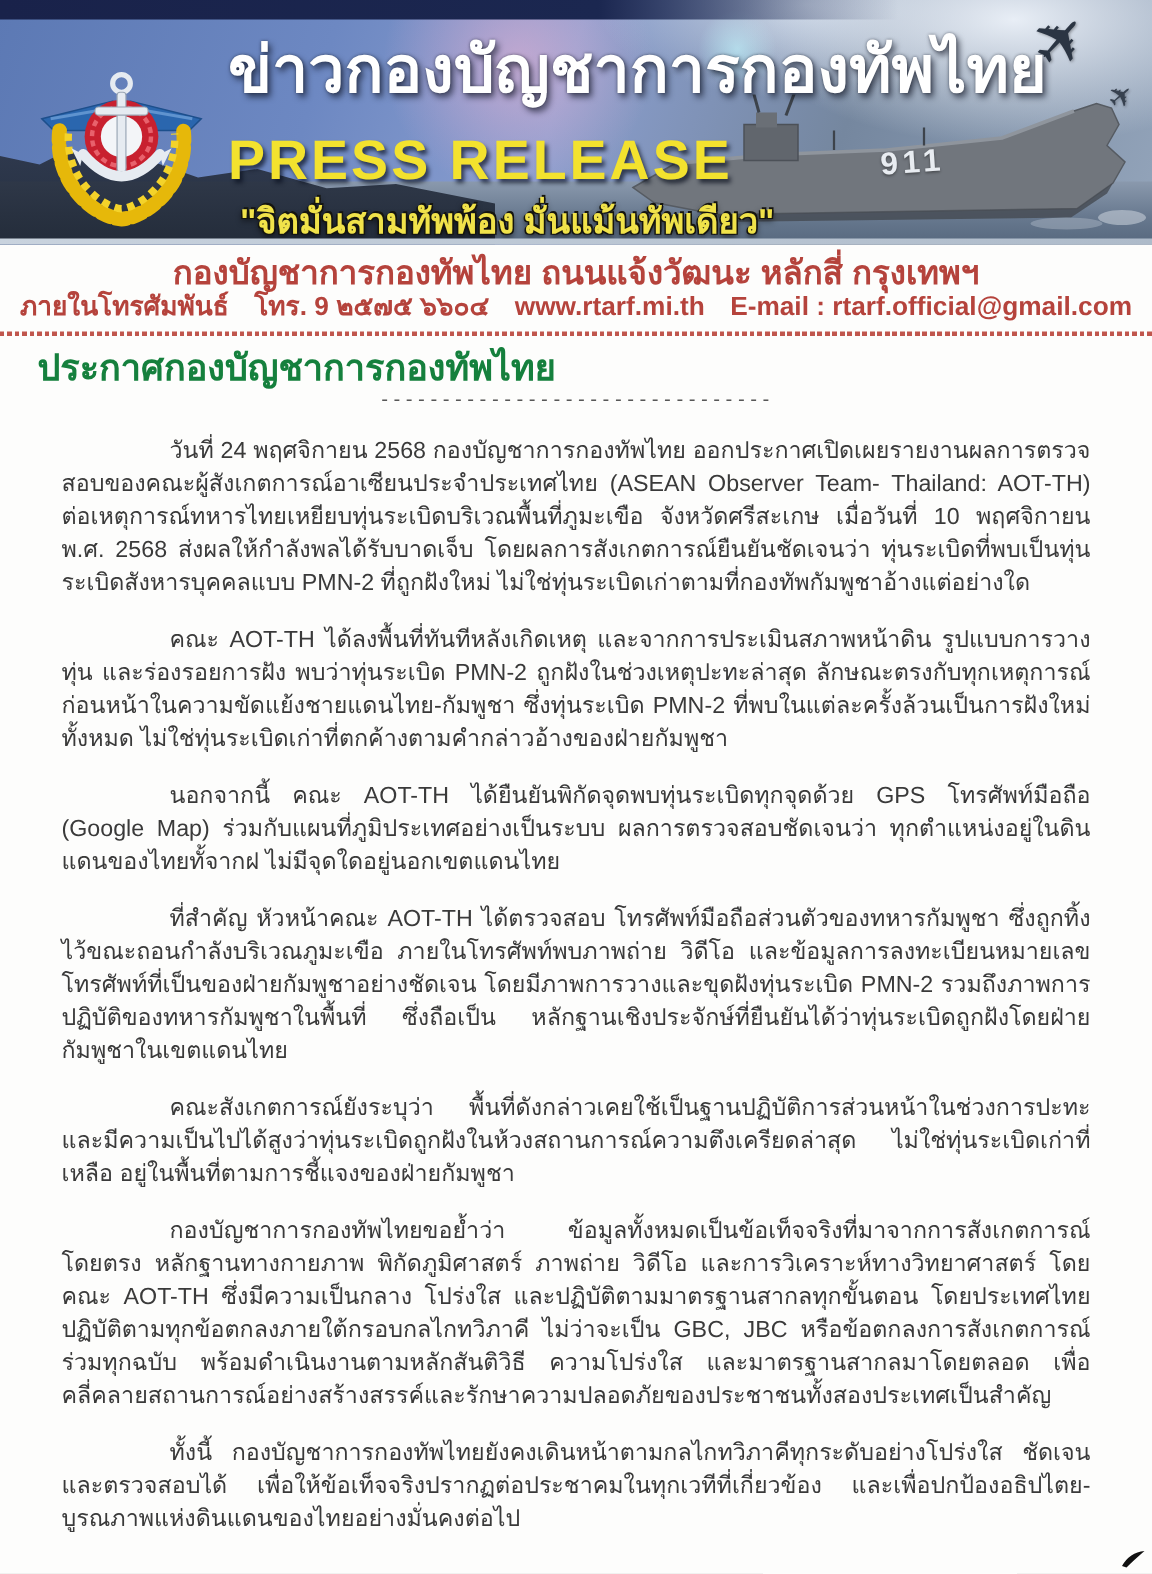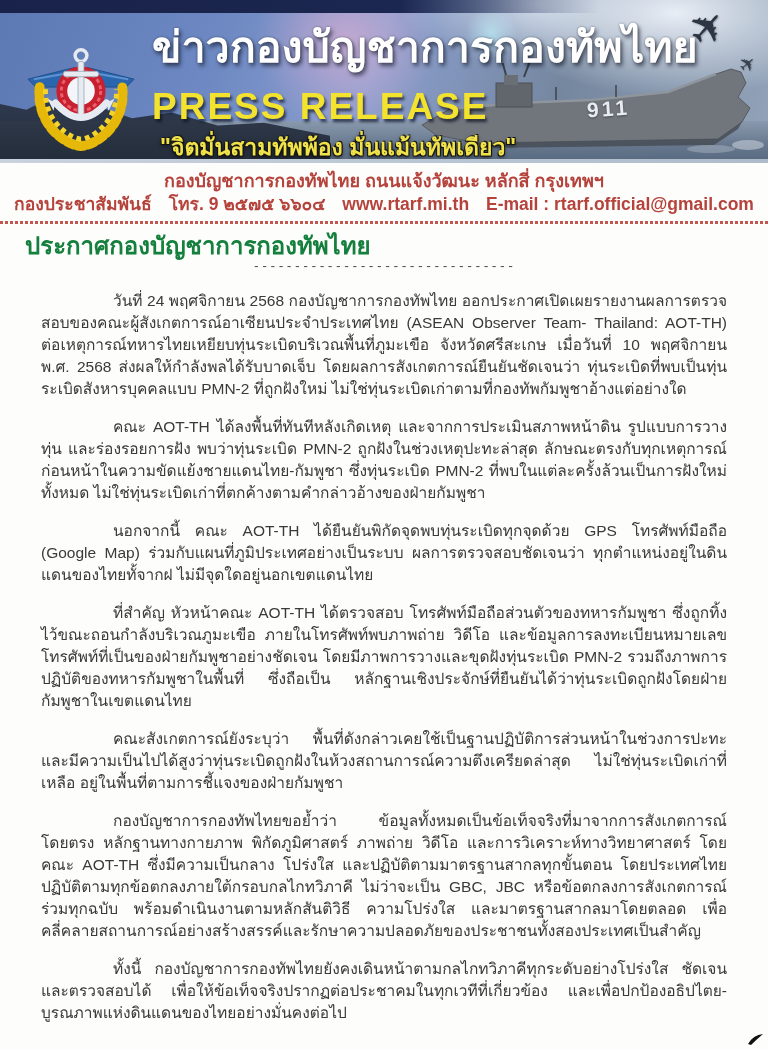--- a/index.html
+++ b/index.html
@@ -57,21 +57,21 @@
     font-size:37px; font-weight:bold; color:#f3e22e; line-height:42px; letter-spacing:2px; margin-top:14px;
     text-shadow:2px 3px 3px rgba(10,15,30,.7);
   }
   .banner-tagline {
     font-size:23px; font-weight:bold; color:#f0e24a; line-height:30px; margin-top:4px; margin-left:8px;
     text-shadow:1px 1px 0 #15150f, -1px 1px 0 #15150f, 1px -1px 0 #15150f, 0 2px 4px rgba(0,0,0,.8);
   }
 
   
   .contact { padding-top:7px; text-align:center; }
-  .contact-line { color:#b5433c; font-weight:bold; font-size:18px; line-height:23px; }
+  .contact-line { color:#b5433c; font-weight:bold; font-size:22px; line-height:23px; }
   .contact-line-2 { font-size:17.5px; }
   .contact-line-2 span { margin:0 6px; }
   .dotted-sep {
     margin-top:5px; height:3px; width:100%;
     background-image:repeating-linear-gradient(90deg,#c0564d 0 3px, transparent 3px 5px);
   }
 
   
   .doc { padding:9px 25px 0 25px; }
   .doc-title {
@@ -144,21 +144,21 @@
       <div class="banner-title-en">PRESS RELEASE</div>
       <div class="banner-tagline">"จิตมั่นสามทัพพ้อง มั่นแม้นทัพเดียว"</div>
     </div>
 
     <div class="banner-bottom-edge"></div>
   </header>
 
   <section class="contact">
     <div class="contact-line">กองบัญชาการกองทัพไทย ถนนแจ้งวัฒนะ หลักสี่ กรุงเทพฯ</div>
     <div class="contact-line contact-line-2">
-      <span>กองประชาสัมพันธ์</span>
+      <span>ภายในโทรศัมพันธ์</span>
       <span>โทร. 9 ๒๕๗๕ ๖๖๐๔</span>
       <span>www.rtarf.mi.th</span>
       <span>E-mail : rtarf.official@gmail.com</span>
     </div>
     <div class="dotted-sep"></div>
   </section>
 
   <main class="doc">
     <h1 class="doc-title">ประกาศกองบัญชาการกองทัพไทย</h1>
     <div class="dash-sep">--------------------------------</div>

